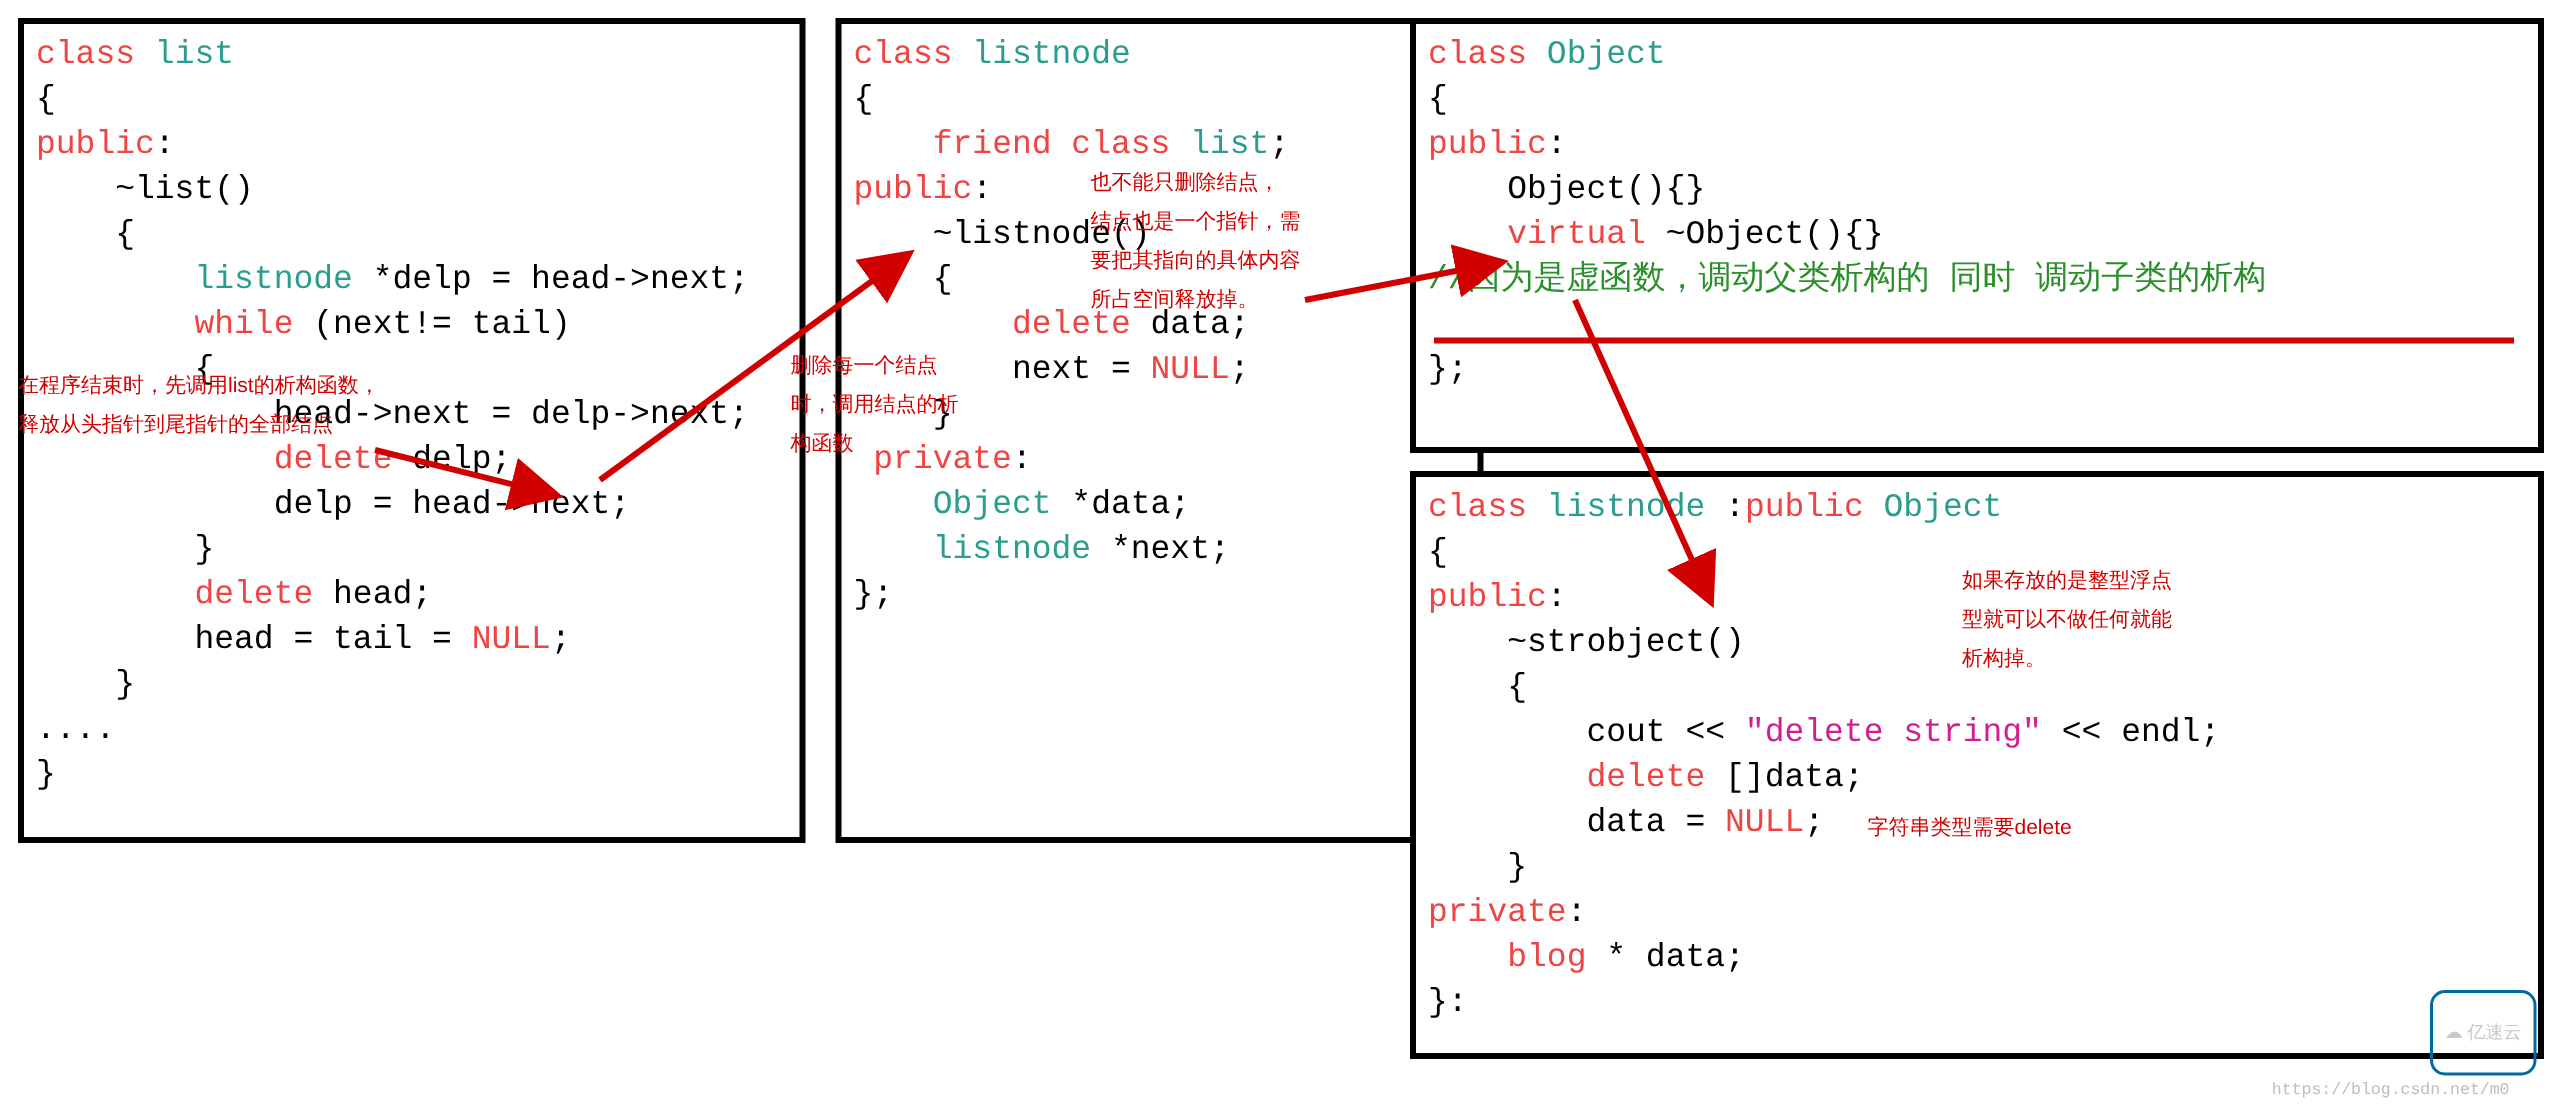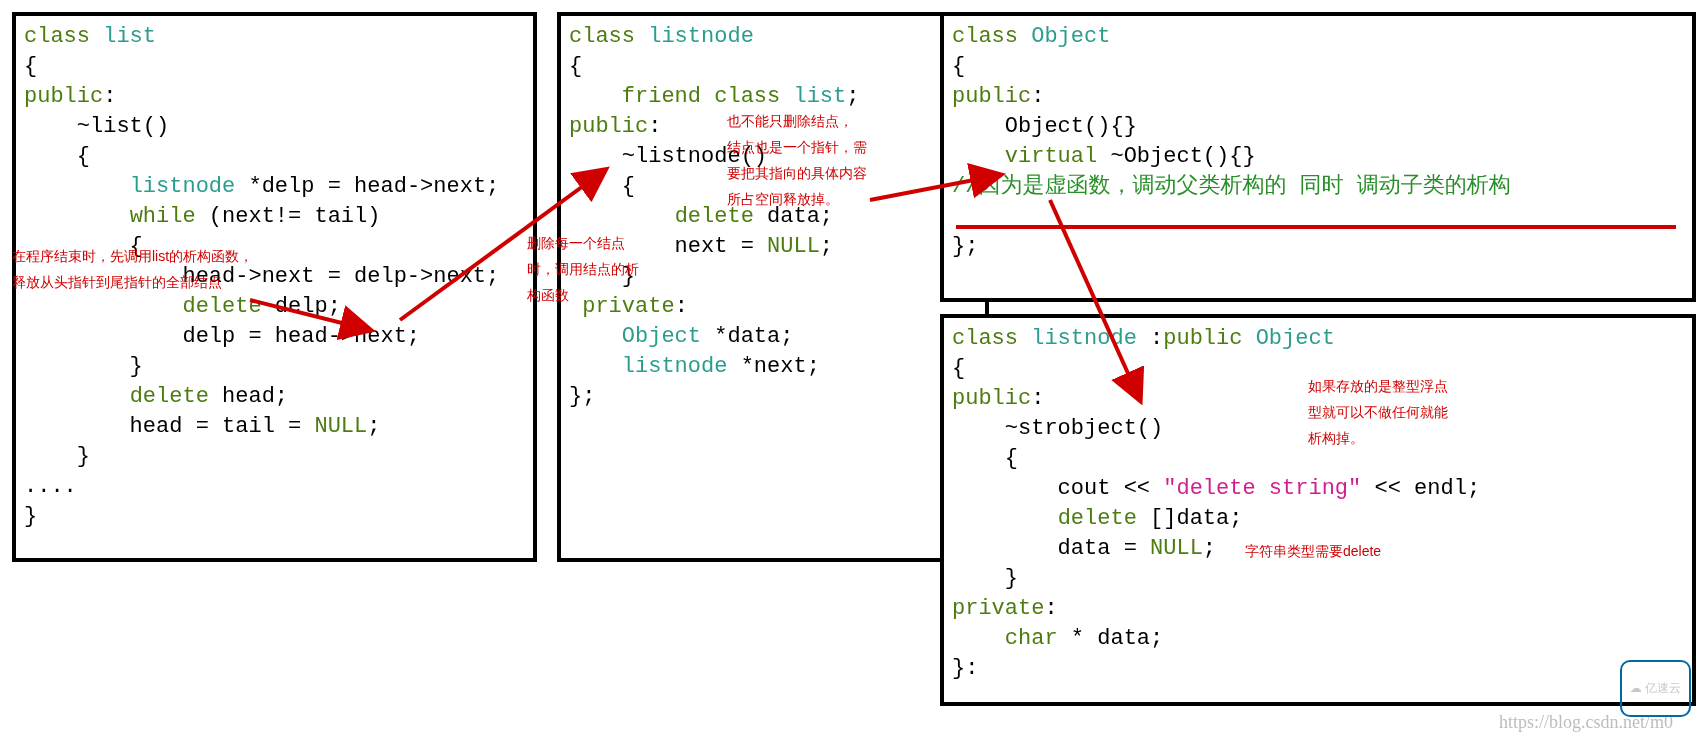--- a/index.html
+++ b/index.html
@@ -1,25 +1,25 @@
 <!DOCTYPE html>
 <html><head>
 <meta charset="utf-8">
 <style>
   html,body{margin:0;padding:0;font-family:Consolas,"Courier New",monospace;background:#fff}
   .stage{position:relative;width:1701px;height:739px;background:#fff}
   .box{position:absolute;border:4px solid #000;background:#fff;padding:6px 8px;box-sizing:border-box}
   .code{white-space:pre;font-size:22px;line-height:30px;color:#000}
-  .kw{color:#4d7c0f}
+  .kw{color:#ef4444}
   .ty{color:#2a9d8f}
   .pu{color:#d02090}
   .cm{color:#2a8f2a}
   .ann{position:absolute;color:#d00000;font-family:"Microsoft YaHei","SimSun",sans-serif;font-size:14px;line-height:26px;white-space:pre}
   .redline{position:absolute;background:#d00000;height:4px}
-  .watermark{position:absolute;right:28px;bottom:6px;color:#bdbdbd;font-family:Liberation Serif, serif;font-size:18px}
+  .watermark{position:absolute;right:28px;bottom:6px;color:#bdbdbd;font-family:Liberation Mono, monospace;font-size:11px}
   .logo{position:absolute;right:10px;bottom:22px;color:#c8c8c8;font-family:Arial,sans-serif;font-size:12px;border:2px solid #0369a1;border-radius:10px;padding:18px 8px}
   svg.arrows{position:absolute;left:0;top:0;width:1701px;height:739px;pointer-events:none}
 </style>
 </head>
 <body>
 
 <div class="stage">
 
   <div class="box" style="left:12px;top:12px;width:525px;height:550px">
     <div class="code"><span class="kw">class</span><span class="ty"> list</span>
@@ -74,21 +74,21 @@
     <div class="code"><span class="kw">class</span><span class="ty"> listnode</span><span> :</span><span class="kw">public</span><span class="ty"> Object</span>
 <span>{</span>
 <span class="kw">public</span><span>:</span>
 <span>    ~strobject()</span>
 <span>    {</span>
 <span>        cout &lt;&lt; </span><span class="pu">"delete string"</span><span> &lt;&lt; endl;</span>
 <span>        </span><span class="kw">delete</span><span> []data;</span>
 <span>        data = </span><span class="kw">NULL</span><span>;</span>
 <span>    }</span>
 <span class="kw">private</span><span>:</span>
-<span>    </span><span class="kw">char</span><span> * data;</span>
+<span>    </span><span class="kw">blog</span><span> * data;</span>
 <span>}:</span></div>
   </div>
 
   <div class="ann" style="left:12px;top:243px">在程序结束时，先调用list的析构函数，
 释放从头指针到尾指针的全部结点</div>
   <div class="ann" style="left:527px;top:230px">删除每一个结点
 时，调用结点的析
 构函数</div>
   <div class="ann" style="left:727px;top:108px">也不能只删除结点，
 结点也是一个指针，需

